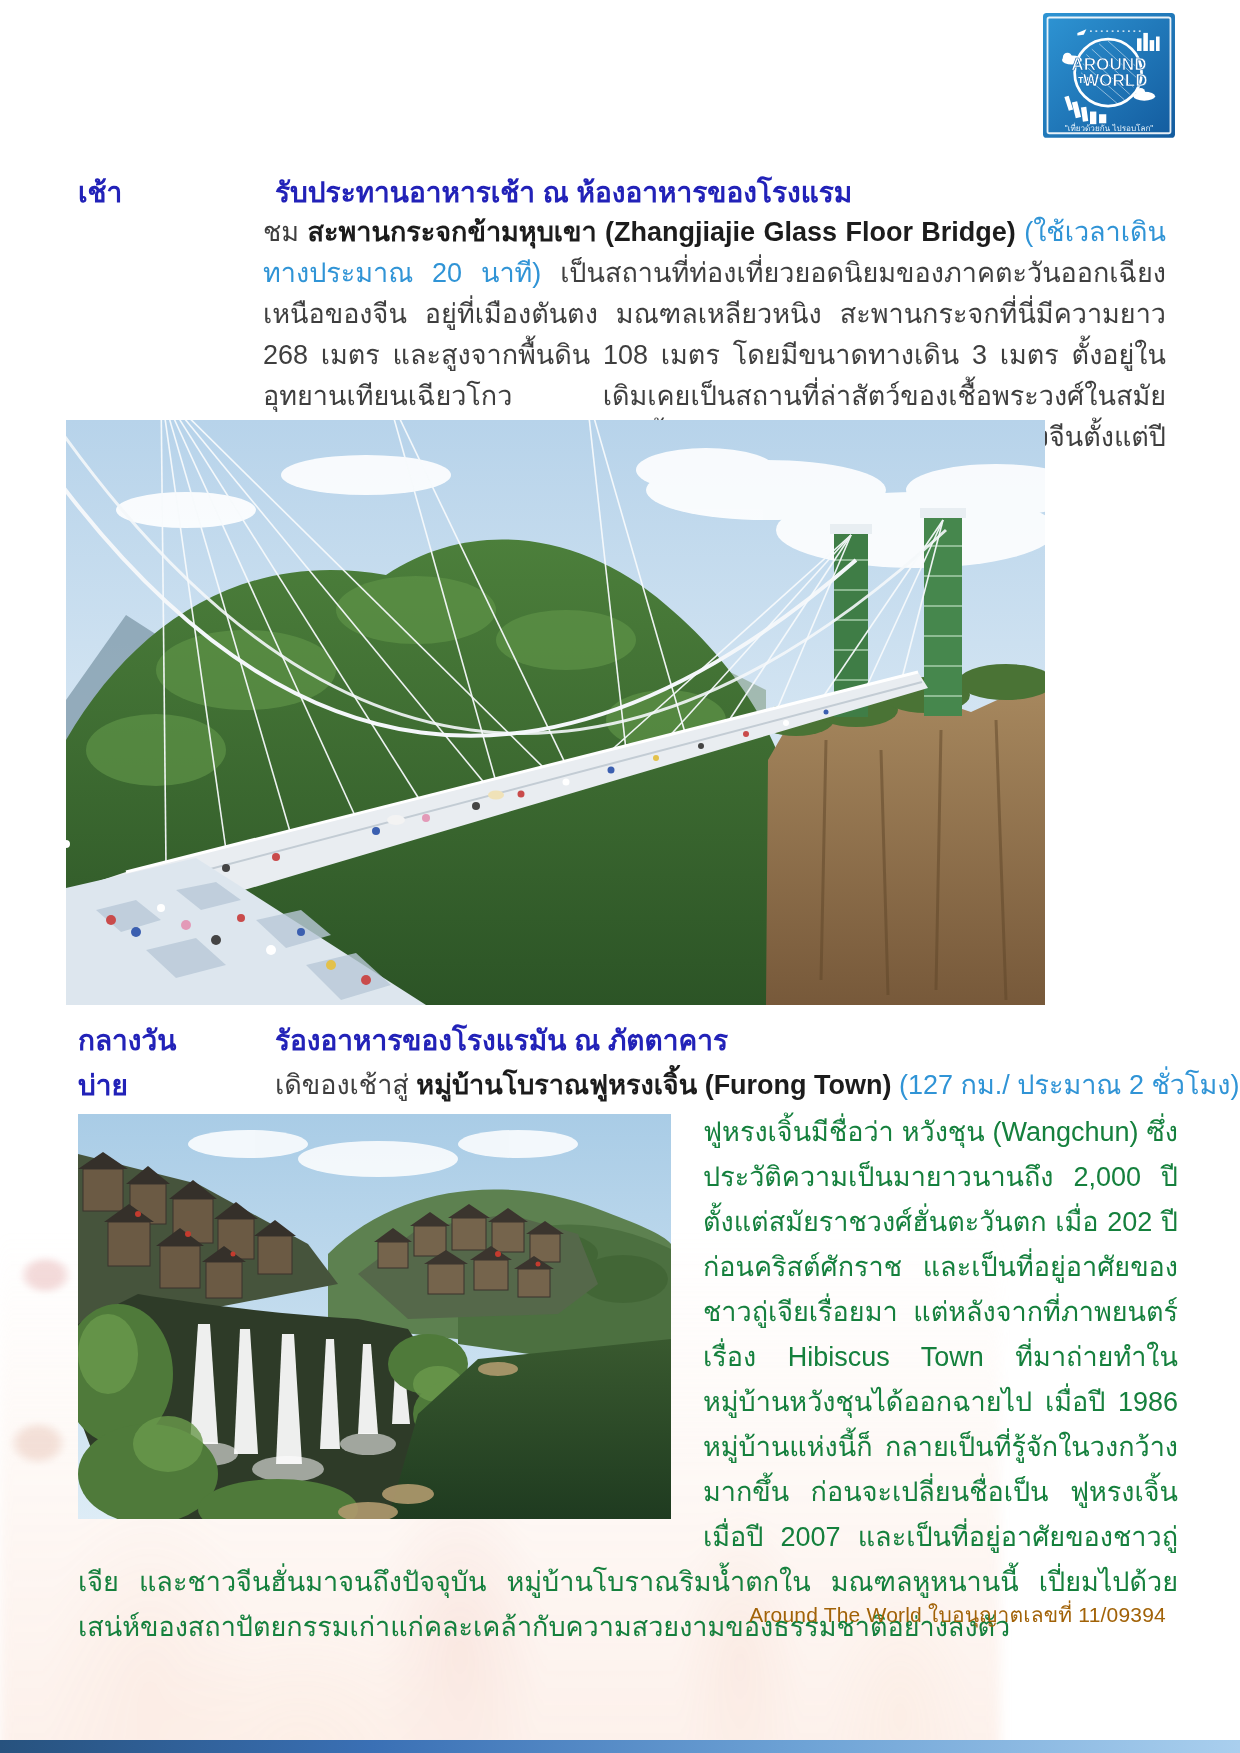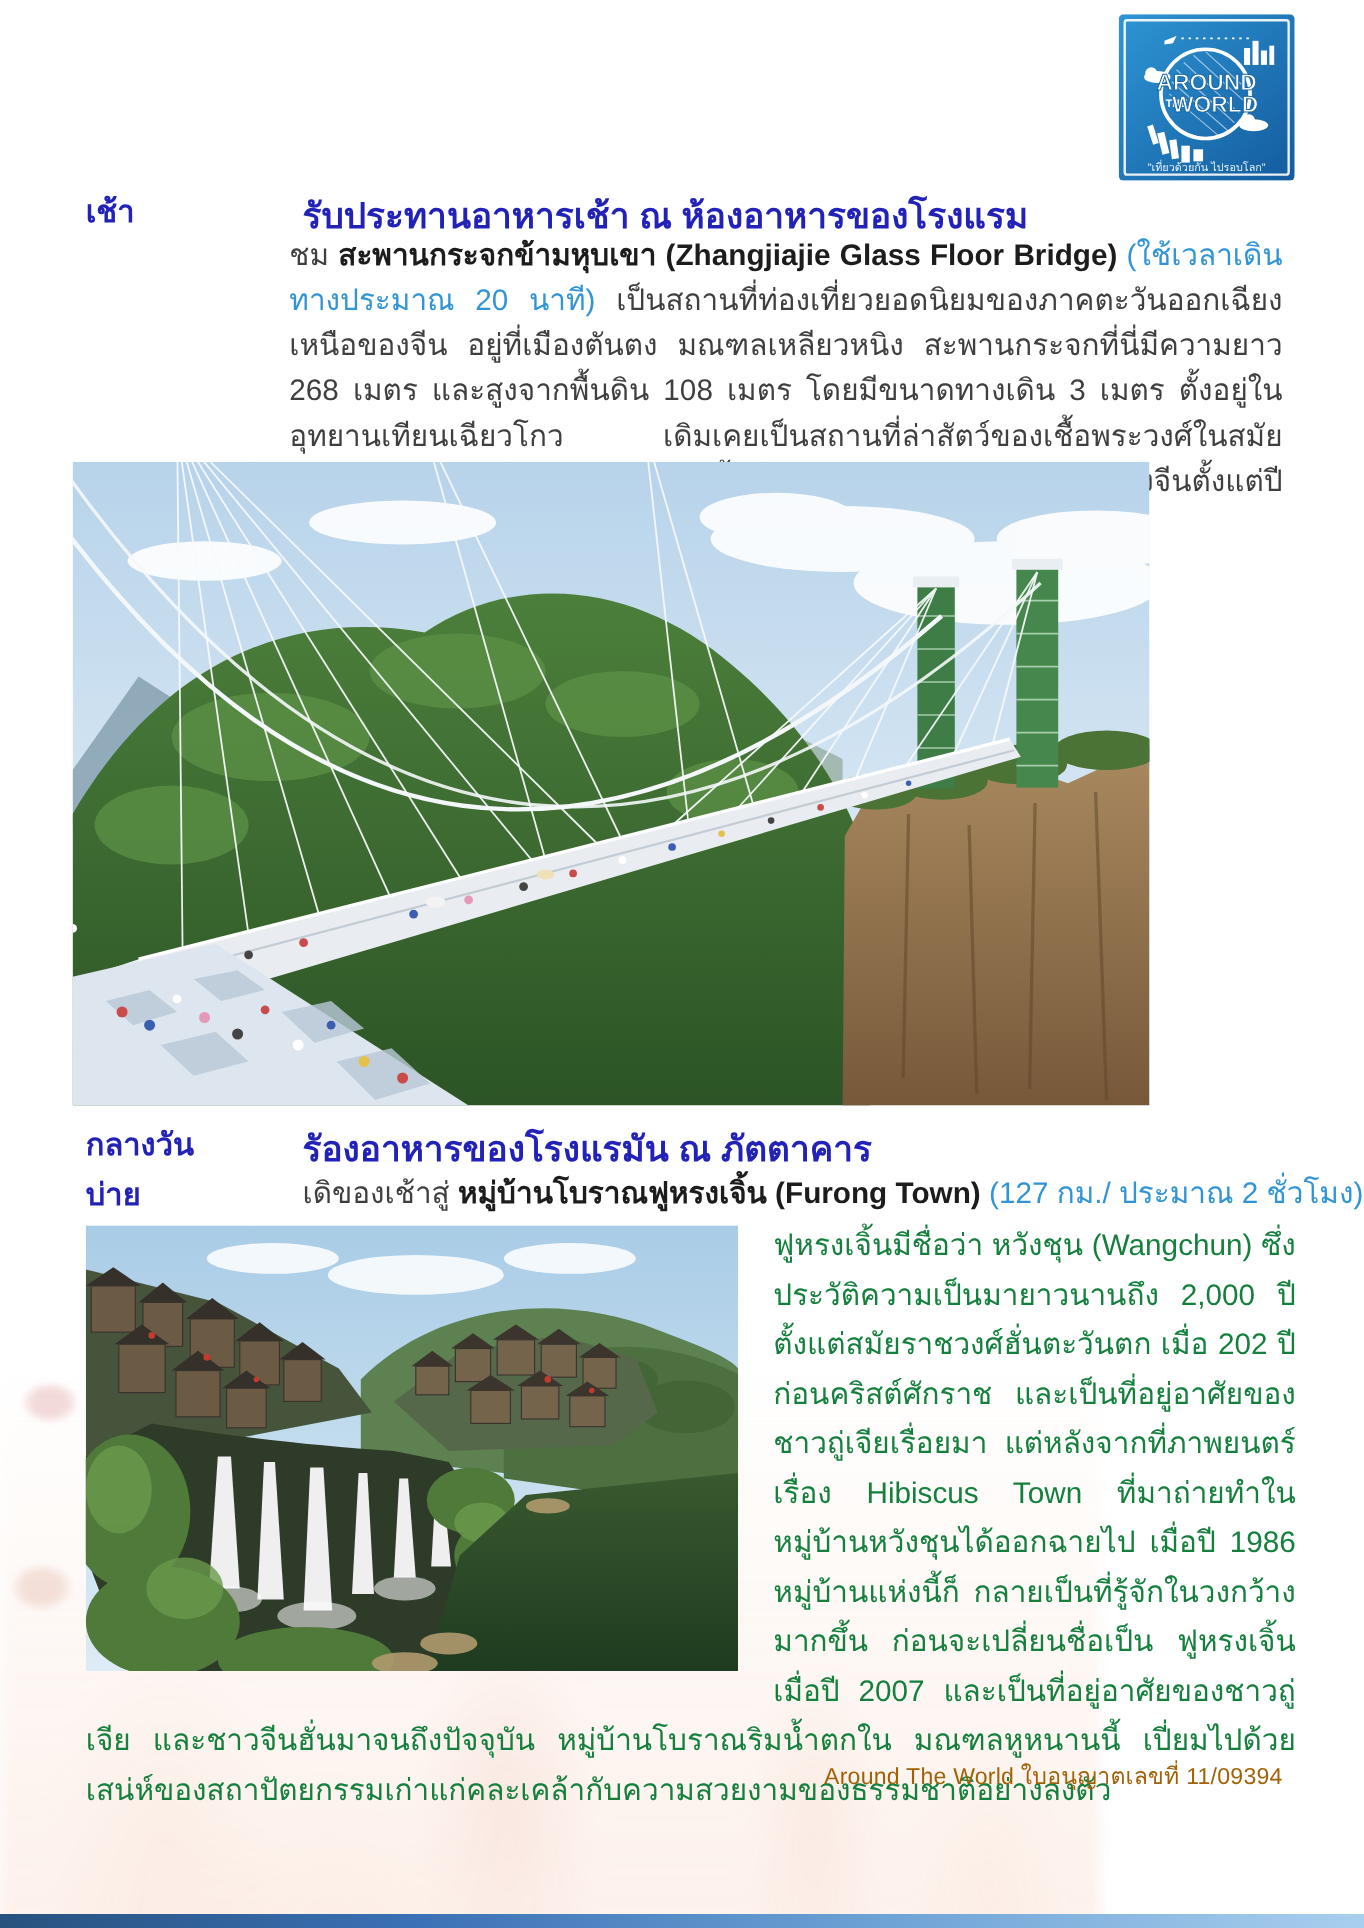--- a/index.html
+++ b/index.html
@@ -23,25 +23,25 @@
   .wm-crab1 { left:18px; top:1255px; width:55px; height:40px; opacity:.30; filter:blur(2px);
     background:radial-gradient(ellipse at center, #d98a8a 0 40%, transparent 70%); }
   .wm-crab2 { left:8px; top:1420px; width:60px; height:46px; opacity:.28; filter:blur(2px);
     background:radial-gradient(ellipse at center, #d9a08a 0 40%, transparent 70%); }
   
   .bottom-bar {
     position:absolute; left:0; bottom:0; width:1240px; height:13px;
     background:linear-gradient(90deg,#27527e 0%,#3a70b5 30%,#6ea3d6 65%,#a9cfee 100%);
   }
   
-  .logo { position:absolute; left:1017px; top:13px; width:160px; height:138px; }
+  .logo { position:absolute; left:1043px; top:13px; width:132px; height:138px; }
   
   .lbl { color:#2222b8; font-weight:bold; font-size:28px; }
   .row { position:absolute; left:66px; width:1100px; white-space:nowrap;margin-left:12px; }
-  .row .heading { position:absolute; left:197px; top:0; color:#2222b8; font-weight:bold; font-size:32px; }
+  .row .heading { position:absolute; left:197px; top:0; color:#2222b8; font-weight:bold; font-size:28px; }
   .row-morning { top:170px; }
   .row-noon { top:1018px; }
   .row-afternoon { top:1063px; }
   .row-afternoon .intro { position:absolute; left:197px; top:0; font-size:27px; color:#3f3f3f; }
   .para-morning {
     position:absolute; left:263px; top:212px; width:903px;
     font-size:27px; line-height:41px; color:#3f3f3f; text-align:justify;
   }
   b.place { color:#1c1c1c; }
   .note { color:#3094d6; }

